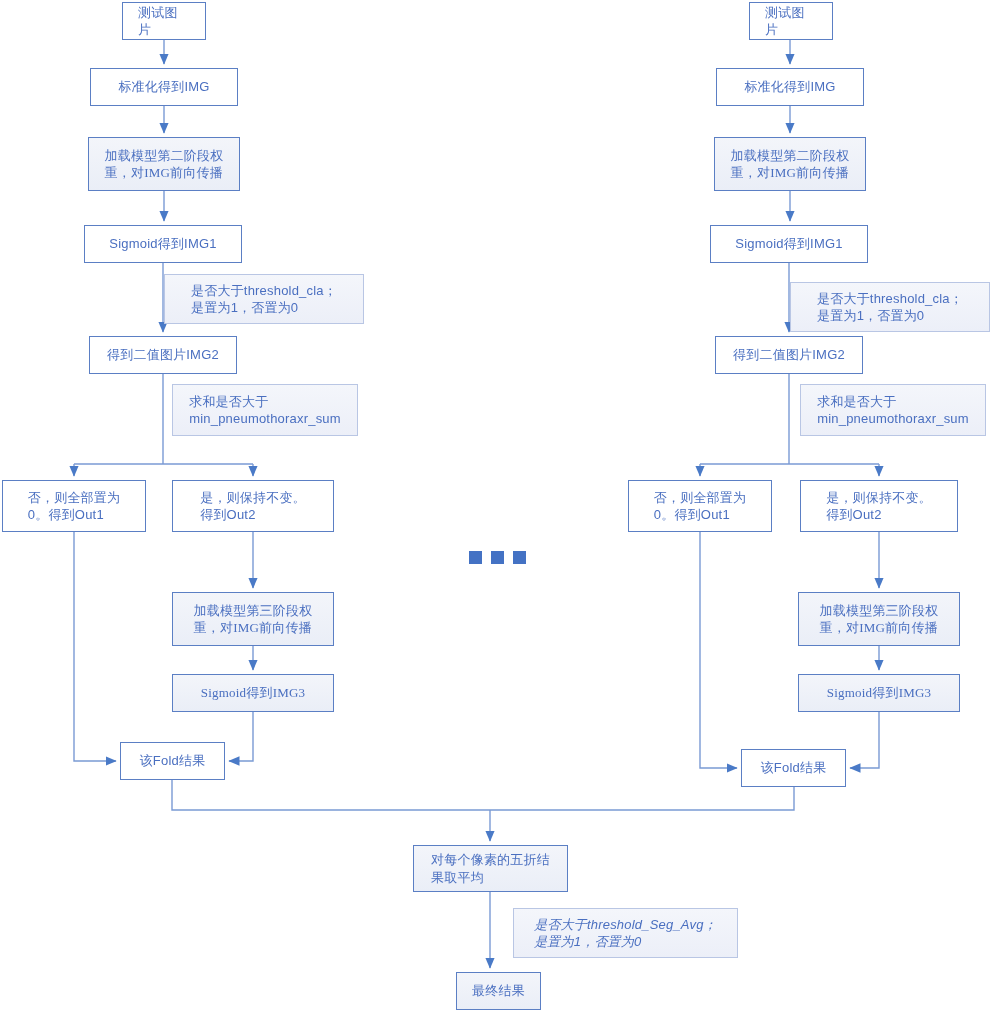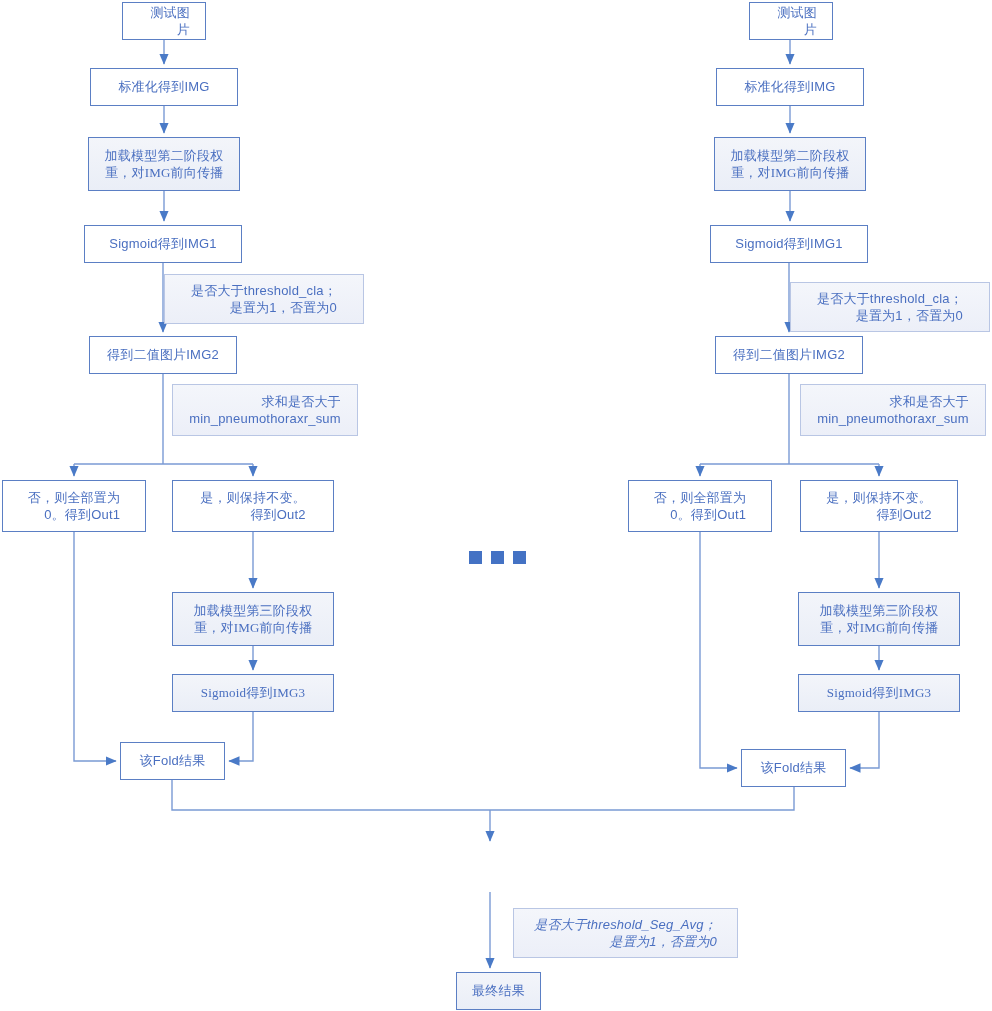--- a/index.html
+++ b/index.html
@@ -26,21 +26,21 @@
     pointer-events: none;
   }
   .node {
     position: absolute;
     box-sizing: border-box;
     border: 1px solid #5b7fc4;
     color: #4a6fc0;
     display: flex;
     align-items: center;
     justify-content: center;
-    text-align: right;
+    text-align: left;
     line-height: 1.32;
     font-size: 13px;
     letter-spacing: 0.2px;
     padding: 2px 15px;
     white-space: pre-line;
   }
   .node.plain {
     background: #ffffff;
   }
   .node.shade {
@@ -151,17 +151,19 @@
 min_pneumothoraxr_sum</div>
   <div class="node plain" style="left:628px;top:480px;width:144px;height:52px;">否，则全部置为
 0。得到Out1</div>
   <div class="node plain" style="left:800px;top:480px;width:158px;height:52px;">是，则保持不变。
 得到Out2</div>
   <div class="node shade" style="left:798px;top:592px;width:162px;height:54px;">加载模型第三阶段权
 重，对IMG前向传播</div>
   <div class="node shade" style="left:798px;top:674px;width:162px;height:38px;">Sigmoid得到IMG3</div>
   <div class="node plain" style="left:741px;top:749px;width:105px;height:38px;">该Fold结果</div>
 
+  <div class="node shade" style="left:413px;top:845px;width:155px;height:47px;">对每个像素的五折结
+果取平均</div>
   <div class="node note" style="left:513px;top:908px;width:225px;height:50px;font-style:italic;">是否大于threshold_Seg_Avg；
 是置为1，否置为0</div>
   <div class="node shade" style="left:448px;top:972px;width:85px;height:38px;margin-left:8px;">最终结果</div>
 
 </div>
 
 </body></html>

